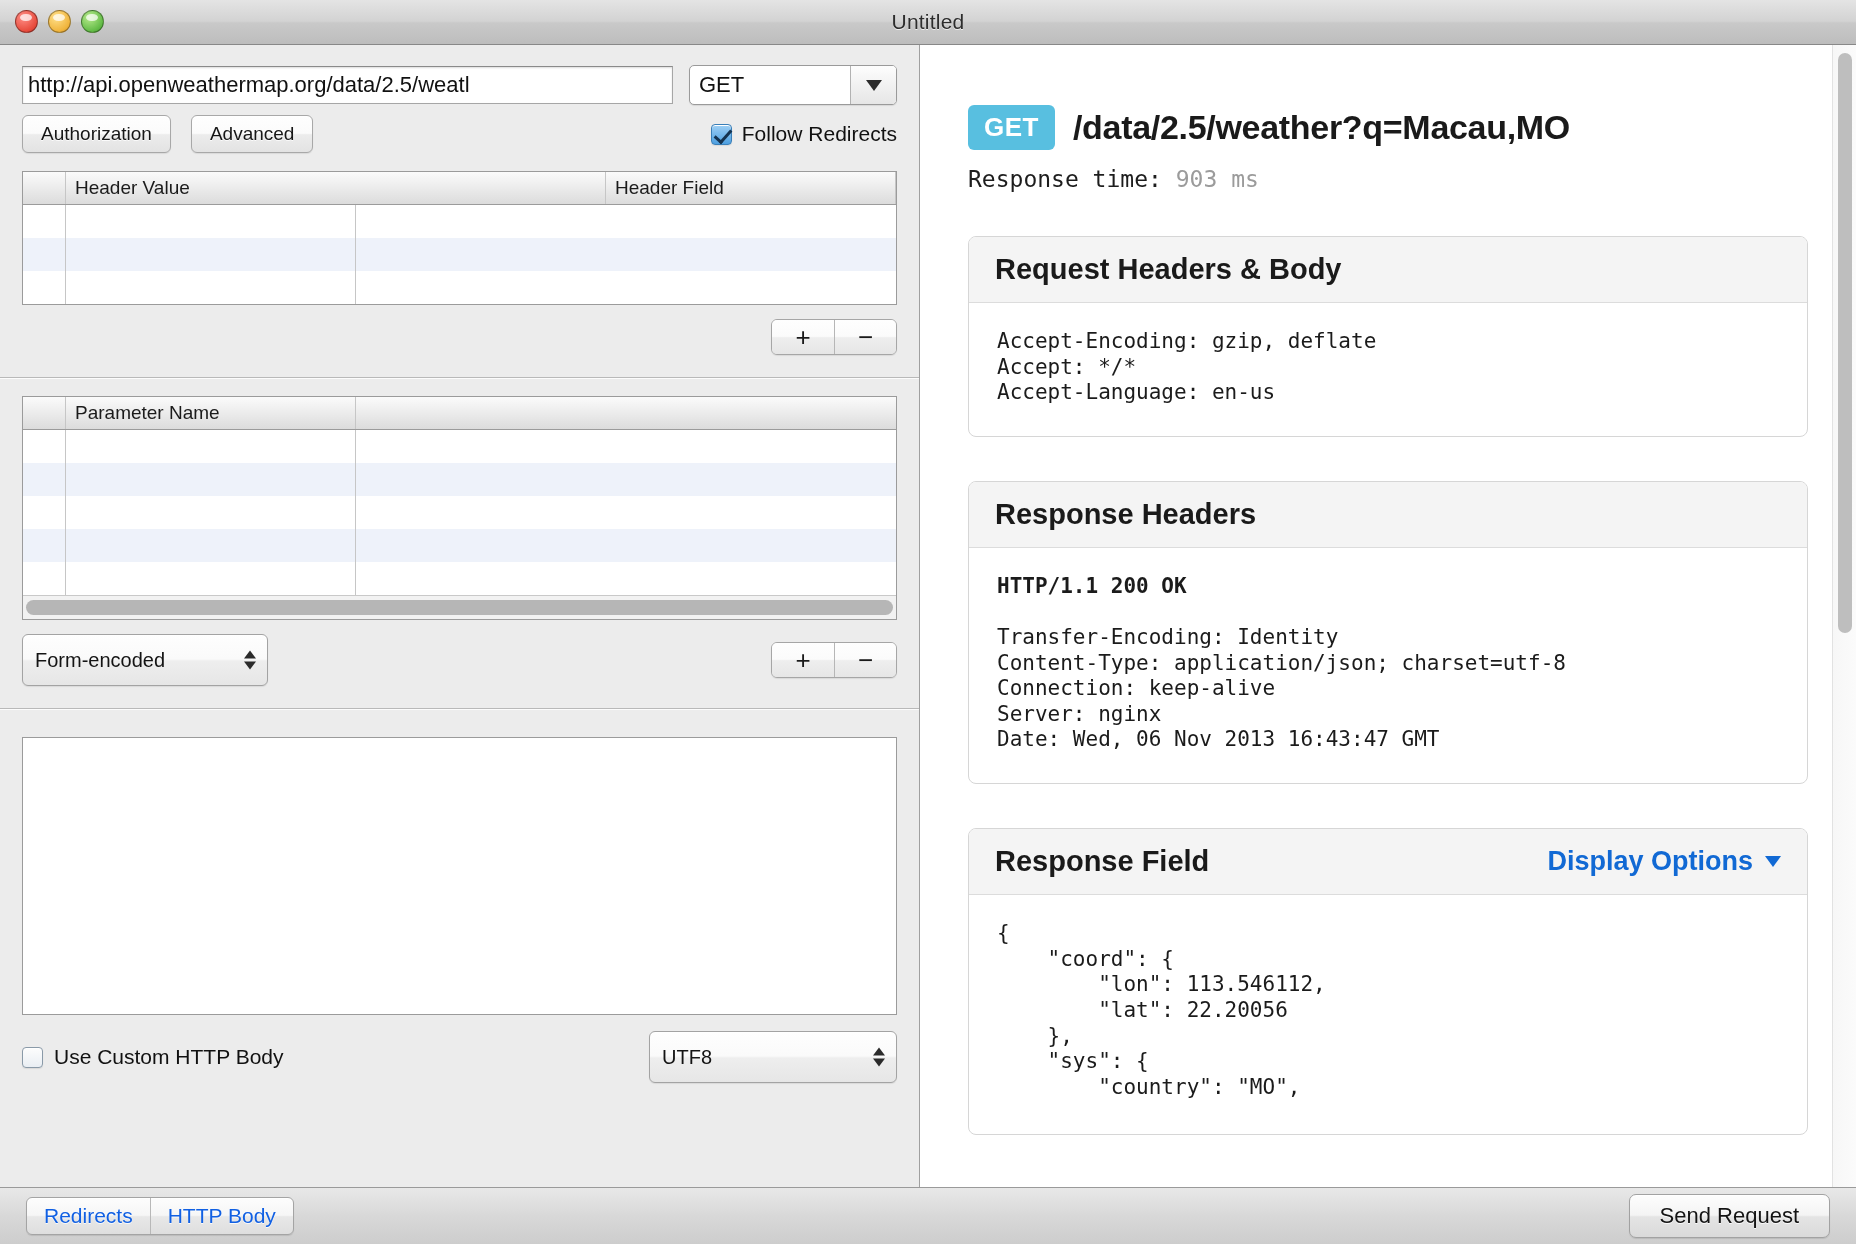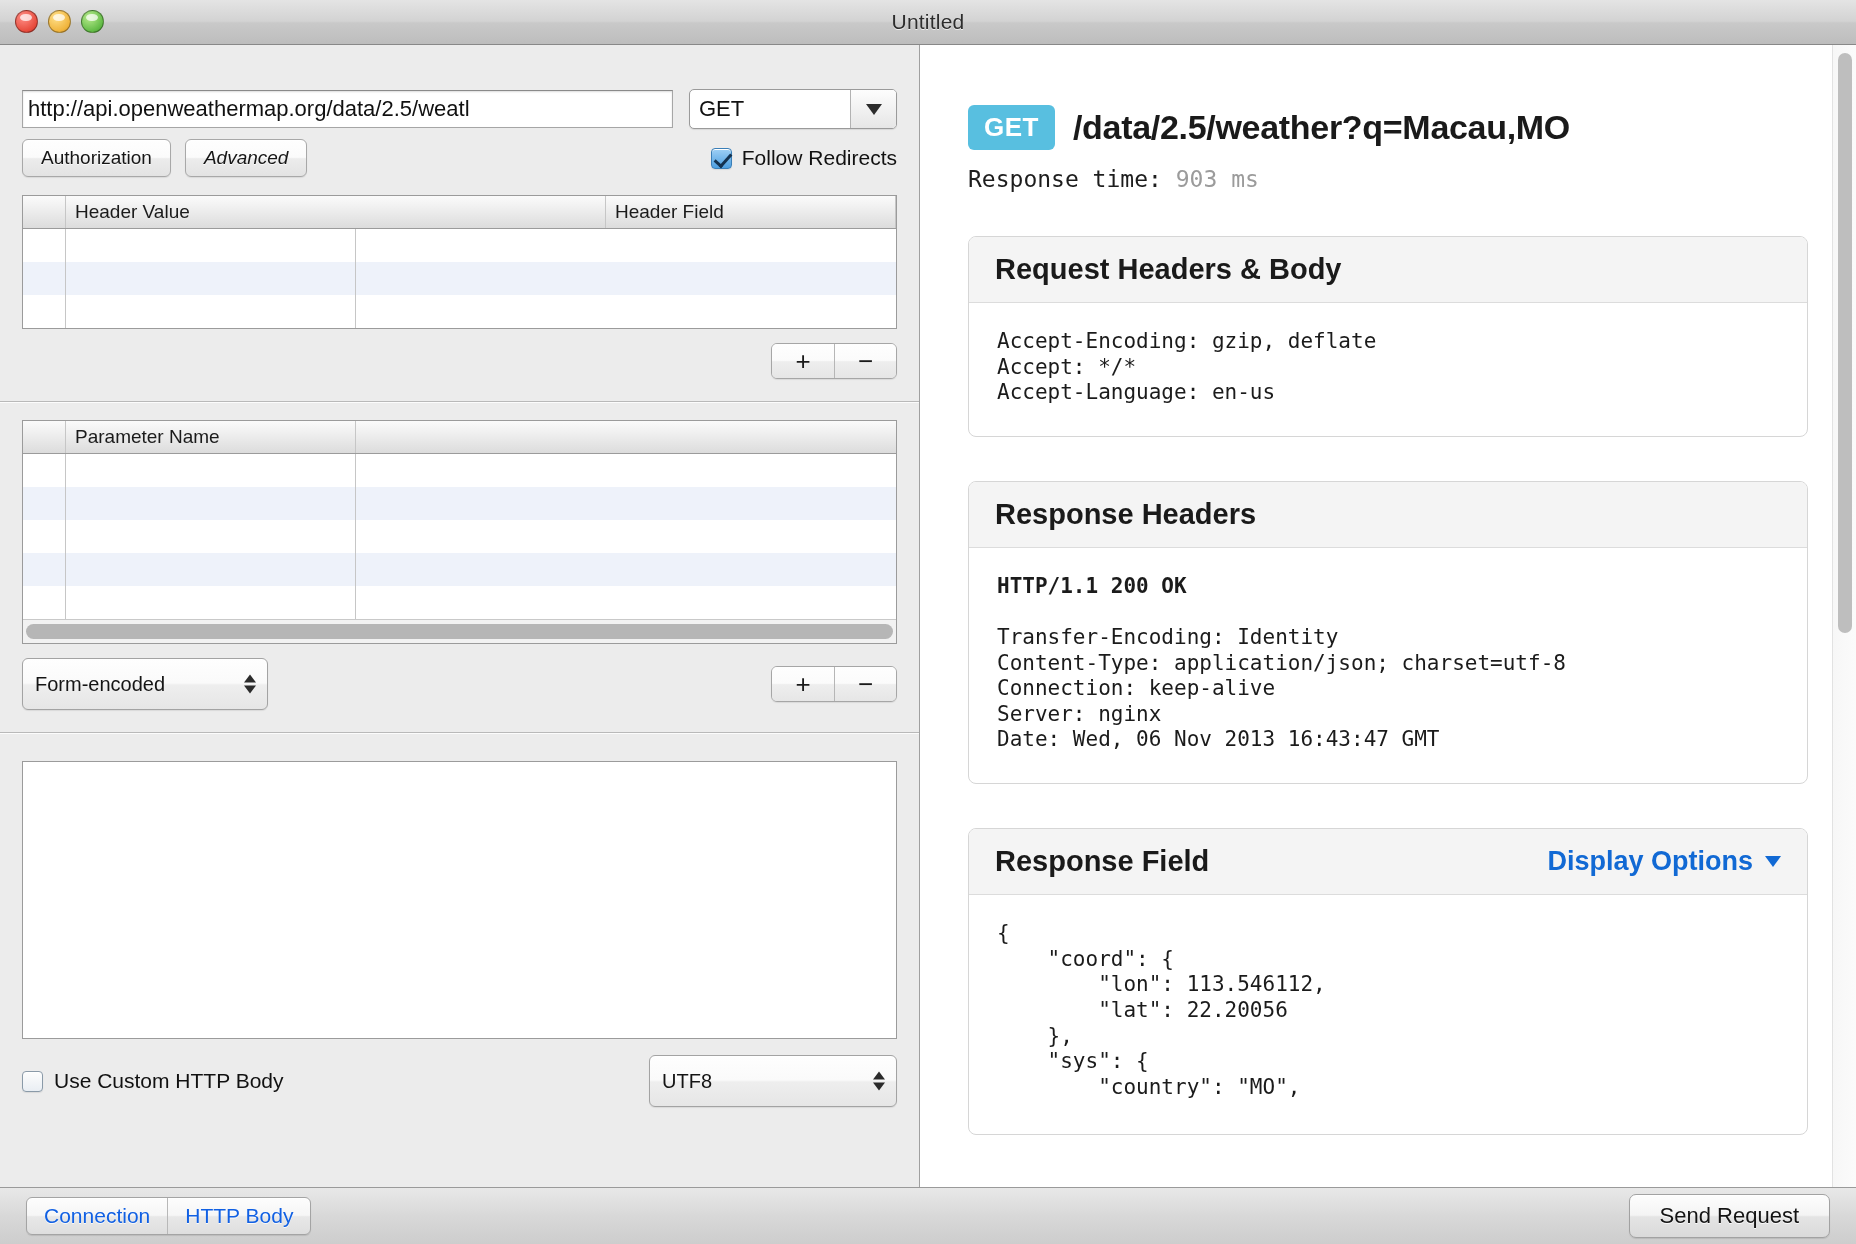--- a/index.html
+++ b/index.html
@@ -56,21 +56,21 @@
     position: relative;
   }
   #right {
     flex: 1; background: #ffffff; position: relative; overflow: hidden;
   }
 
   
   .lpanel { position: relative; }
   .sep { height: 1px; background: #b9b9b9; box-shadow: 0 1px 0 #fcfcfc; }
 
-  .row-url { display: flex; align-items: center; padding: 20px 22px 0 22px; gap: 16px; margin-top: 24px; }
+  .row-url { display: flex; align-items: center; padding: 20px 22px 0 22px; gap: 16px; }
   .url-field {
     flex: 1; height: 38px; background: #fff;
     border: 1px solid #a6a6a6; border-top-color: #8a8a8a;
     box-shadow: inset 0 1px 2px rgba(0,0,0,.14);
     font-size: 22px; color: #111; line-height: 36px;
     padding: 0 5px; overflow: hidden; white-space: nowrap;
     font-family: "Liberation Sans", sans-serif;
   }
   .method-combo {
     width: 208px; height: 40px; position: relative;
@@ -94,21 +94,21 @@
 
   .row-btns { display: flex; align-items: center; padding: 10px 22px 0 22px; }
   .btn {
     background: linear-gradient(to bottom, #fefefe 0%, #fbfbfb 48%, #ececec 52%, #e3e3e3 100%);
     border: 1px solid #a8a8a8; border-radius: 6px;
     box-shadow: 0 1px 1px rgba(0,0,0,.08), inset 0 1px 0 #fff;
     font-size: 19px; color: #161616; padding: 7px 18px;
     text-shadow: 0 1px 0 rgba(255,255,255,.8);
     cursor: default;
   }
-  .btn + .btn { margin-left: 14px; font-style: italic; }
+  .btn + .btn { margin-left: 20px; }
 
   .follow-wrap { margin-left: auto; display: flex; align-items: center; gap: 10px; }
   .checkbox {
     width: 21px; height: 21px; border-radius: 4px;
     border: 1px solid #8a9aa8;
     background: linear-gradient(to bottom, #fdfdfd, #e9eef3);
     box-shadow: inset 0 1px 0 #fff, 0 1px 1px rgba(0,0,0,.08);
     position: relative;
   }
   .checkbox.checked {
@@ -490,19 +490,19 @@
       </div>
 
       <div id="rv-track">
         <div id="rv-thumb"></div>
       </div>
     </div>
   </div>
 
   <div id="bottombar">
     <div class="segmented">
-      <div class="seg">Connection</div>
+      <div class="seg">Redirects</div>
       <div class="seg">HTTP Body</div>
     </div>
     <div class="send-btn">Send Request</div>
   </div>
 
 </div>
 
 </body></html>

